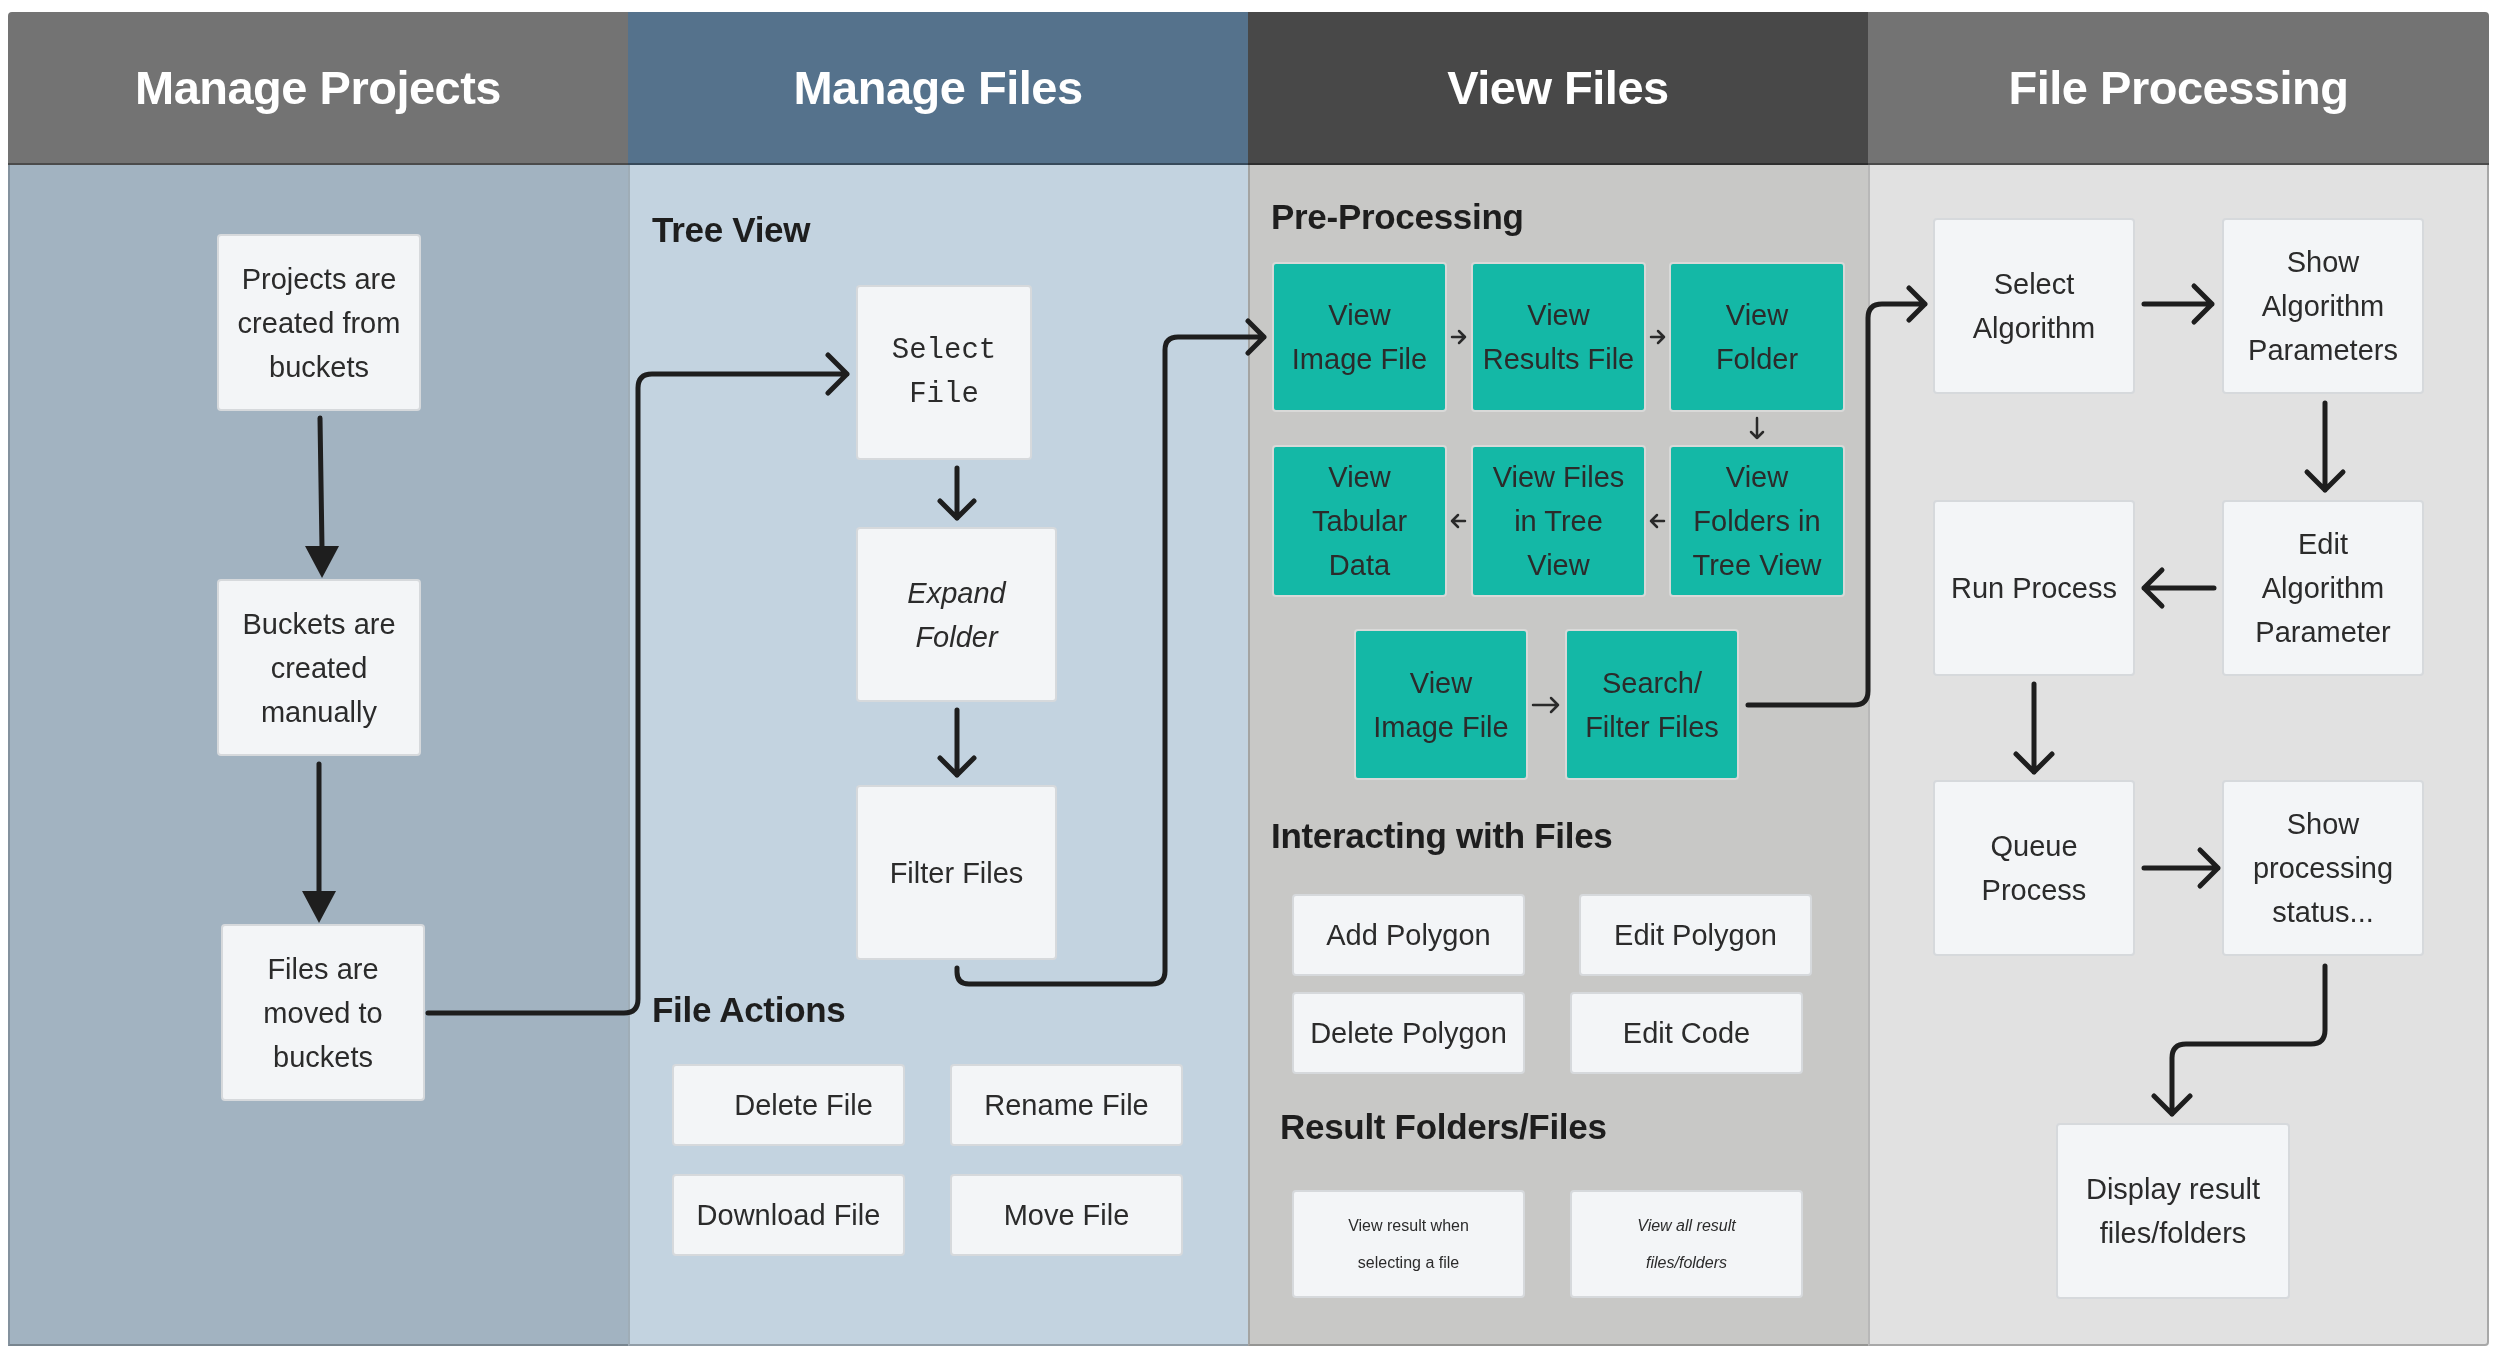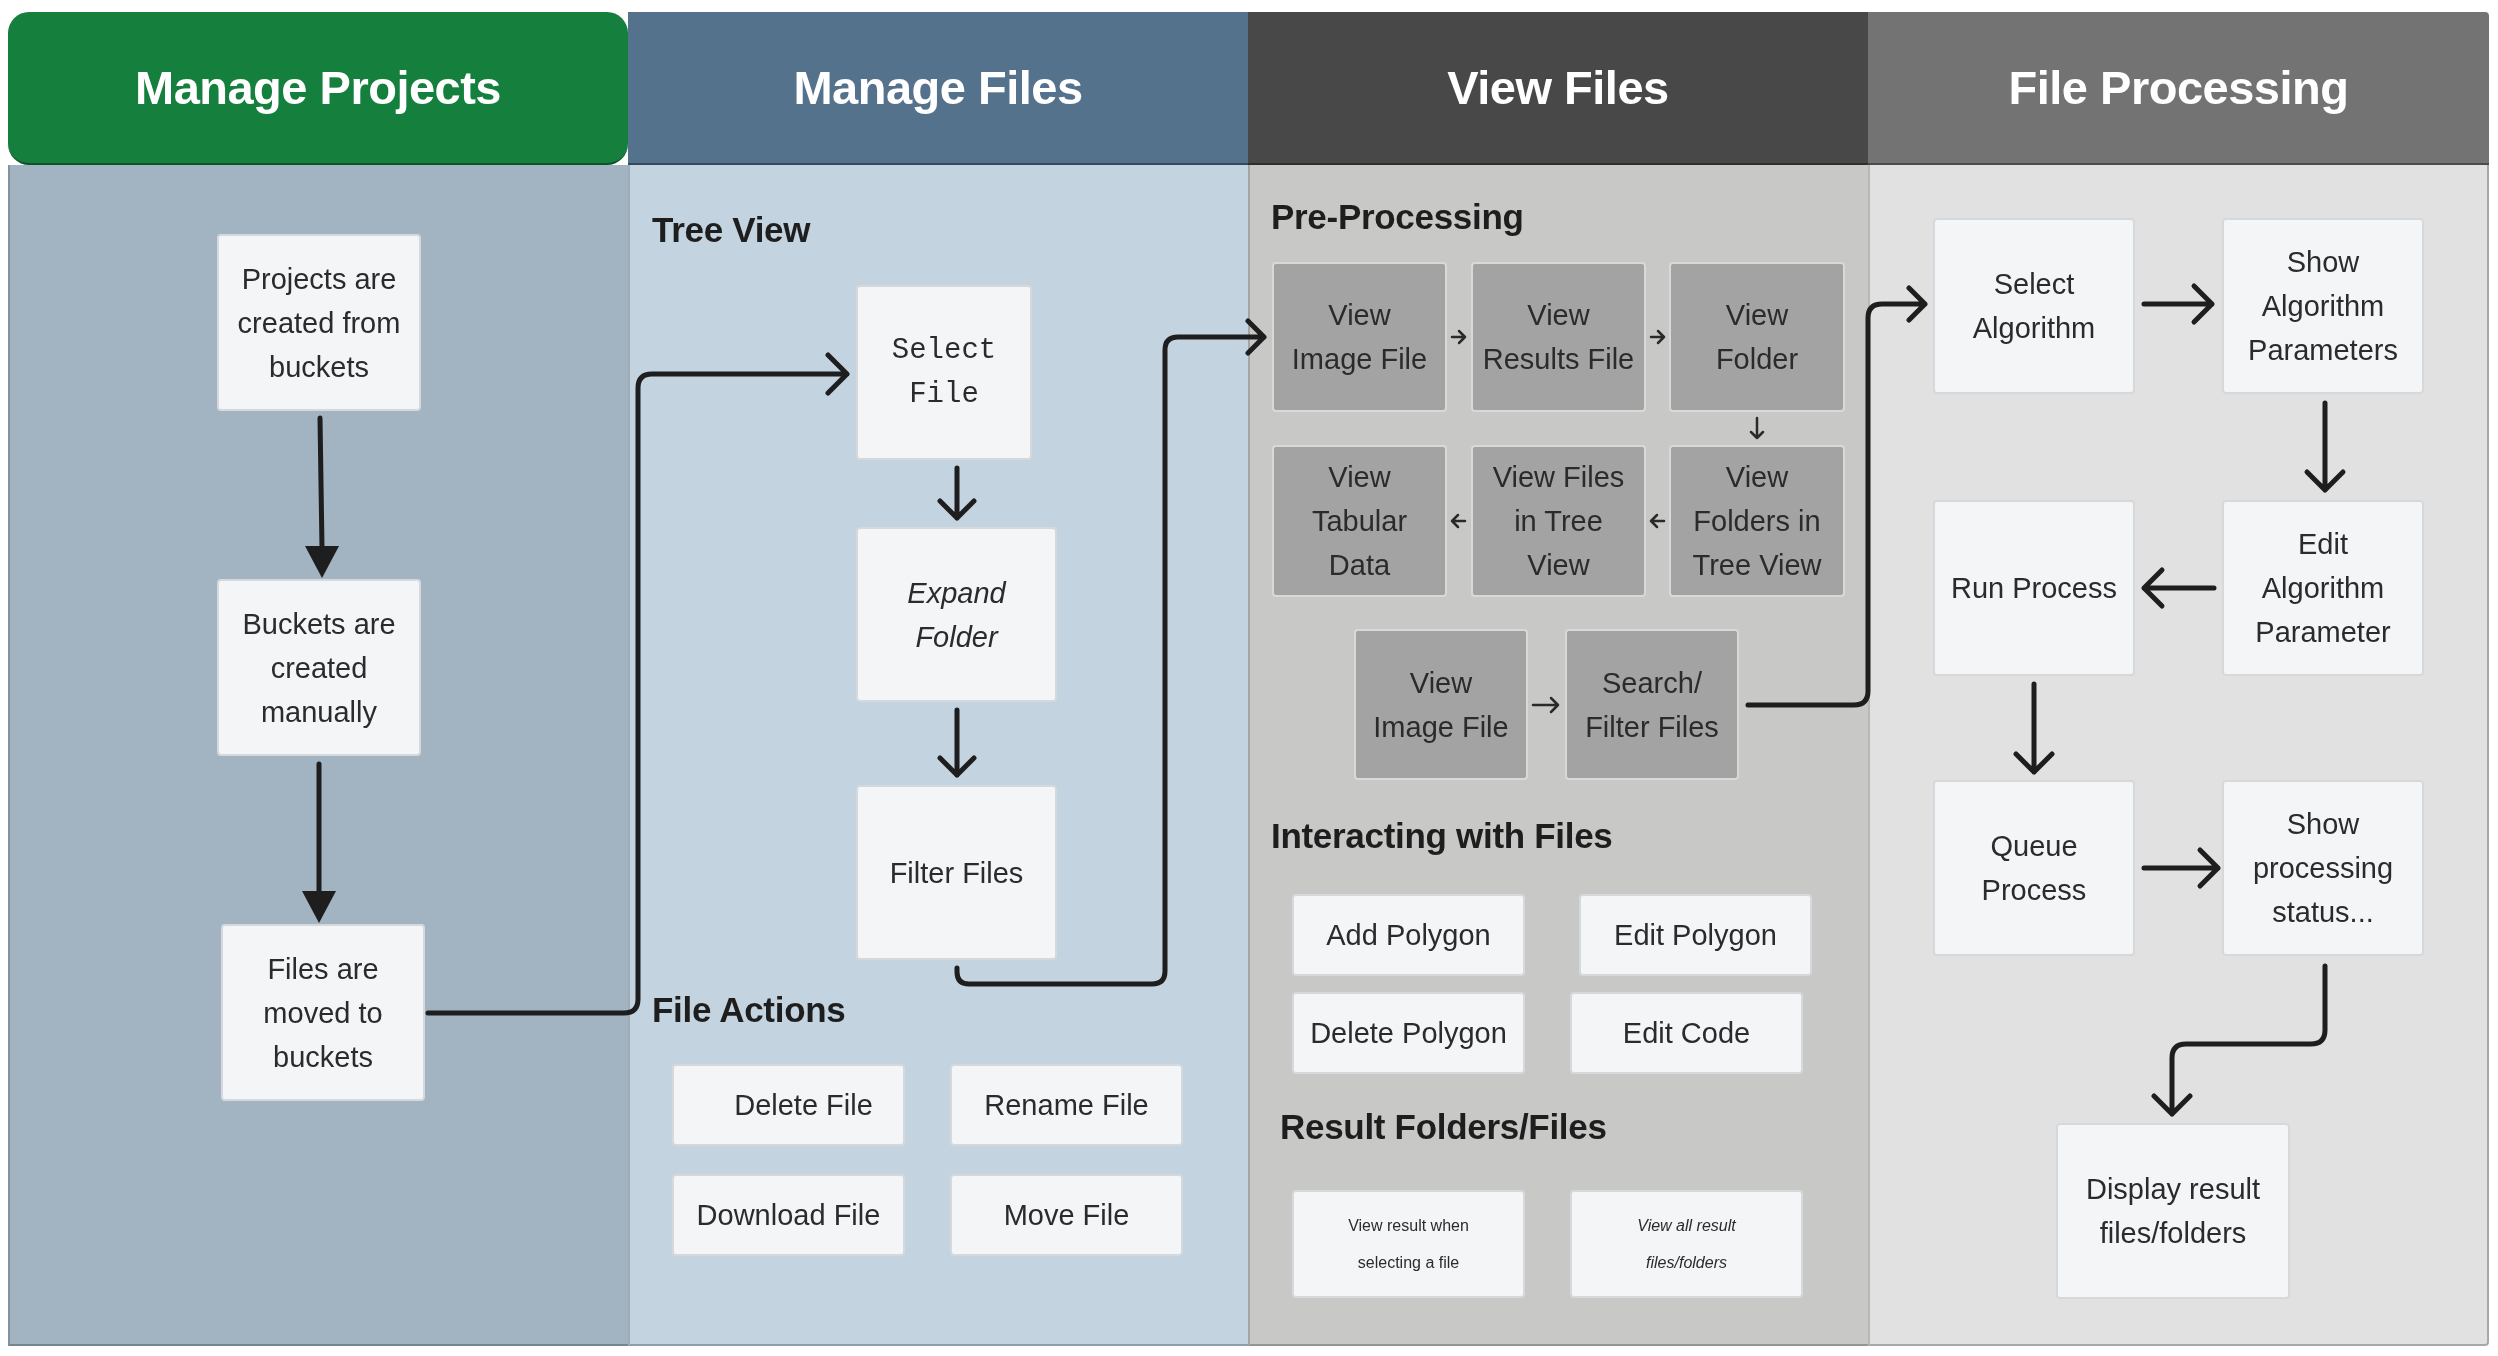--- a/index.html
+++ b/index.html
@@ -6,33 +6,33 @@
   body { width:2498px; height:1356px; background:#ffffff; position:relative; overflow:hidden;
          font-family:"Liberation Sans", "DejaVu Sans", sans-serif; color:#222; }
   .lane { position:absolute; top:12px; bottom:10px; box-sizing:border-box; }
   .lane-head { position:absolute; left:0; right:0; top:0; height:153px; display:flex; align-items:center; justify-content:center;
                color:#fff; font-weight:bold; font-size:47px; letter-spacing:-0.5px; border-bottom:2px solid rgba(0,0,0,0.35); box-sizing:border-box; }
   .lane-body { position:absolute; left:0; right:0; top:153px; bottom:0; border-left:2px solid rgba(0,0,0,0.18); border-bottom:2px solid rgba(0,0,0,0.25); box-sizing:border-box; }
   #lane-1 { left:8px; width:620px; }
   #lane-2 { left:628px; width:620px; }
   #lane-3 { left:1248px; width:620px; }
   #lane-4 { left:1868px; width:621px; }
-  #lane-1 .lane-head { background:#15803d; border-top-left-radius:4px;border-radius:21px; }
+  #lane-1 .lane-head { background:#737373; border-top-left-radius:4px; }
   #lane-1 .lane-body { background:#a2b3c1; }
   #lane-2 .lane-head { background:#55728c; }
   #lane-2 .lane-body { background:#c3d3e0; }
   #lane-3 .lane-head { background:#484848; }
   #lane-3 .lane-body { background:#c8c8c6; }
   #lane-4 .lane-head { background:#737373; border-top-right-radius:4px; }
   #lane-4 .lane-body { background:#e1e1e1; border-right:2px solid rgba(0,0,0,0.25); border-bottom-right-radius:4px; }
 
   .node { position:absolute; box-sizing:border-box; background:#f3f5f7; border:2px solid #d6d9dc; border-radius:4px;
           display:flex; align-items:center; justify-content:center; text-align:center;
           font-size:29px; line-height:44px; color:#2b2b2b; padding:0 8px; white-space:pre-line; cursor:pointer; }
-  .node.gray { background:#a3a3a3; border-color:#d9d9d8; }
+  .node.gray { background:#14b8a6; border-color:#d9d9d8; }
   .node.small { font-size:16px; line-height:37px; }
   .section-title { position:absolute; font-weight:bold; font-size:35px; color:#1e1e1e; letter-spacing:-0.3px; white-space:nowrap; }
 
   svg#connectors { position:absolute; left:0; top:0; width:2498px; height:1356px; pointer-events:none; }
   .conn { fill:none; stroke:#1e1e1e; stroke-width:5; stroke-linecap:round; stroke-linejoin:round; }
   .conn-thin { fill:none; stroke:#2a2a2a; stroke-width:2.5; stroke-linecap:round; stroke-linejoin:round; }
 </style>
 </head>
 <body>
 

